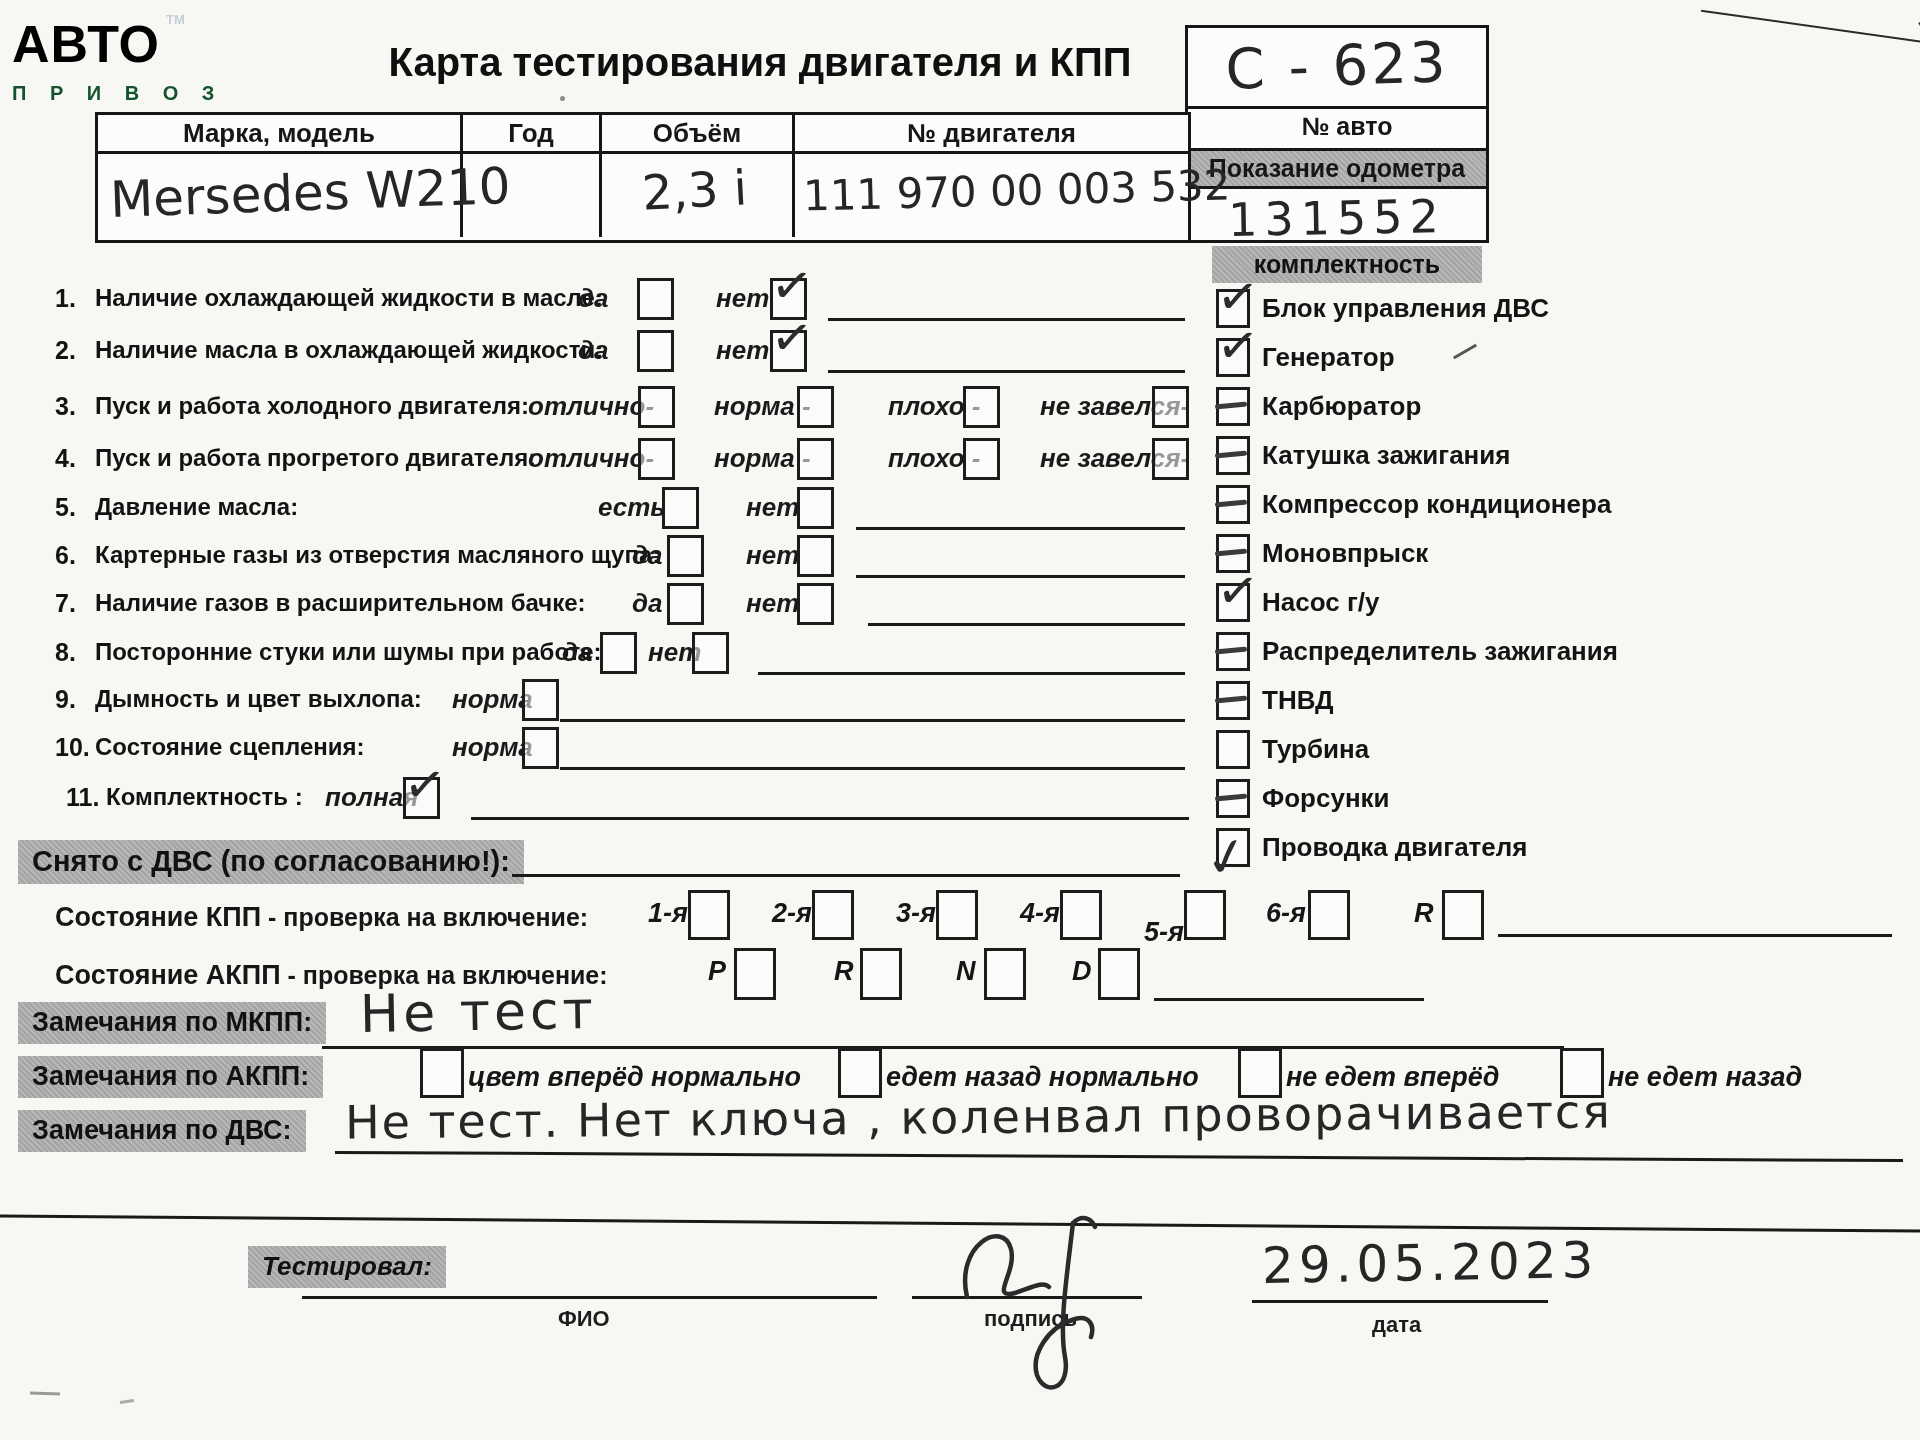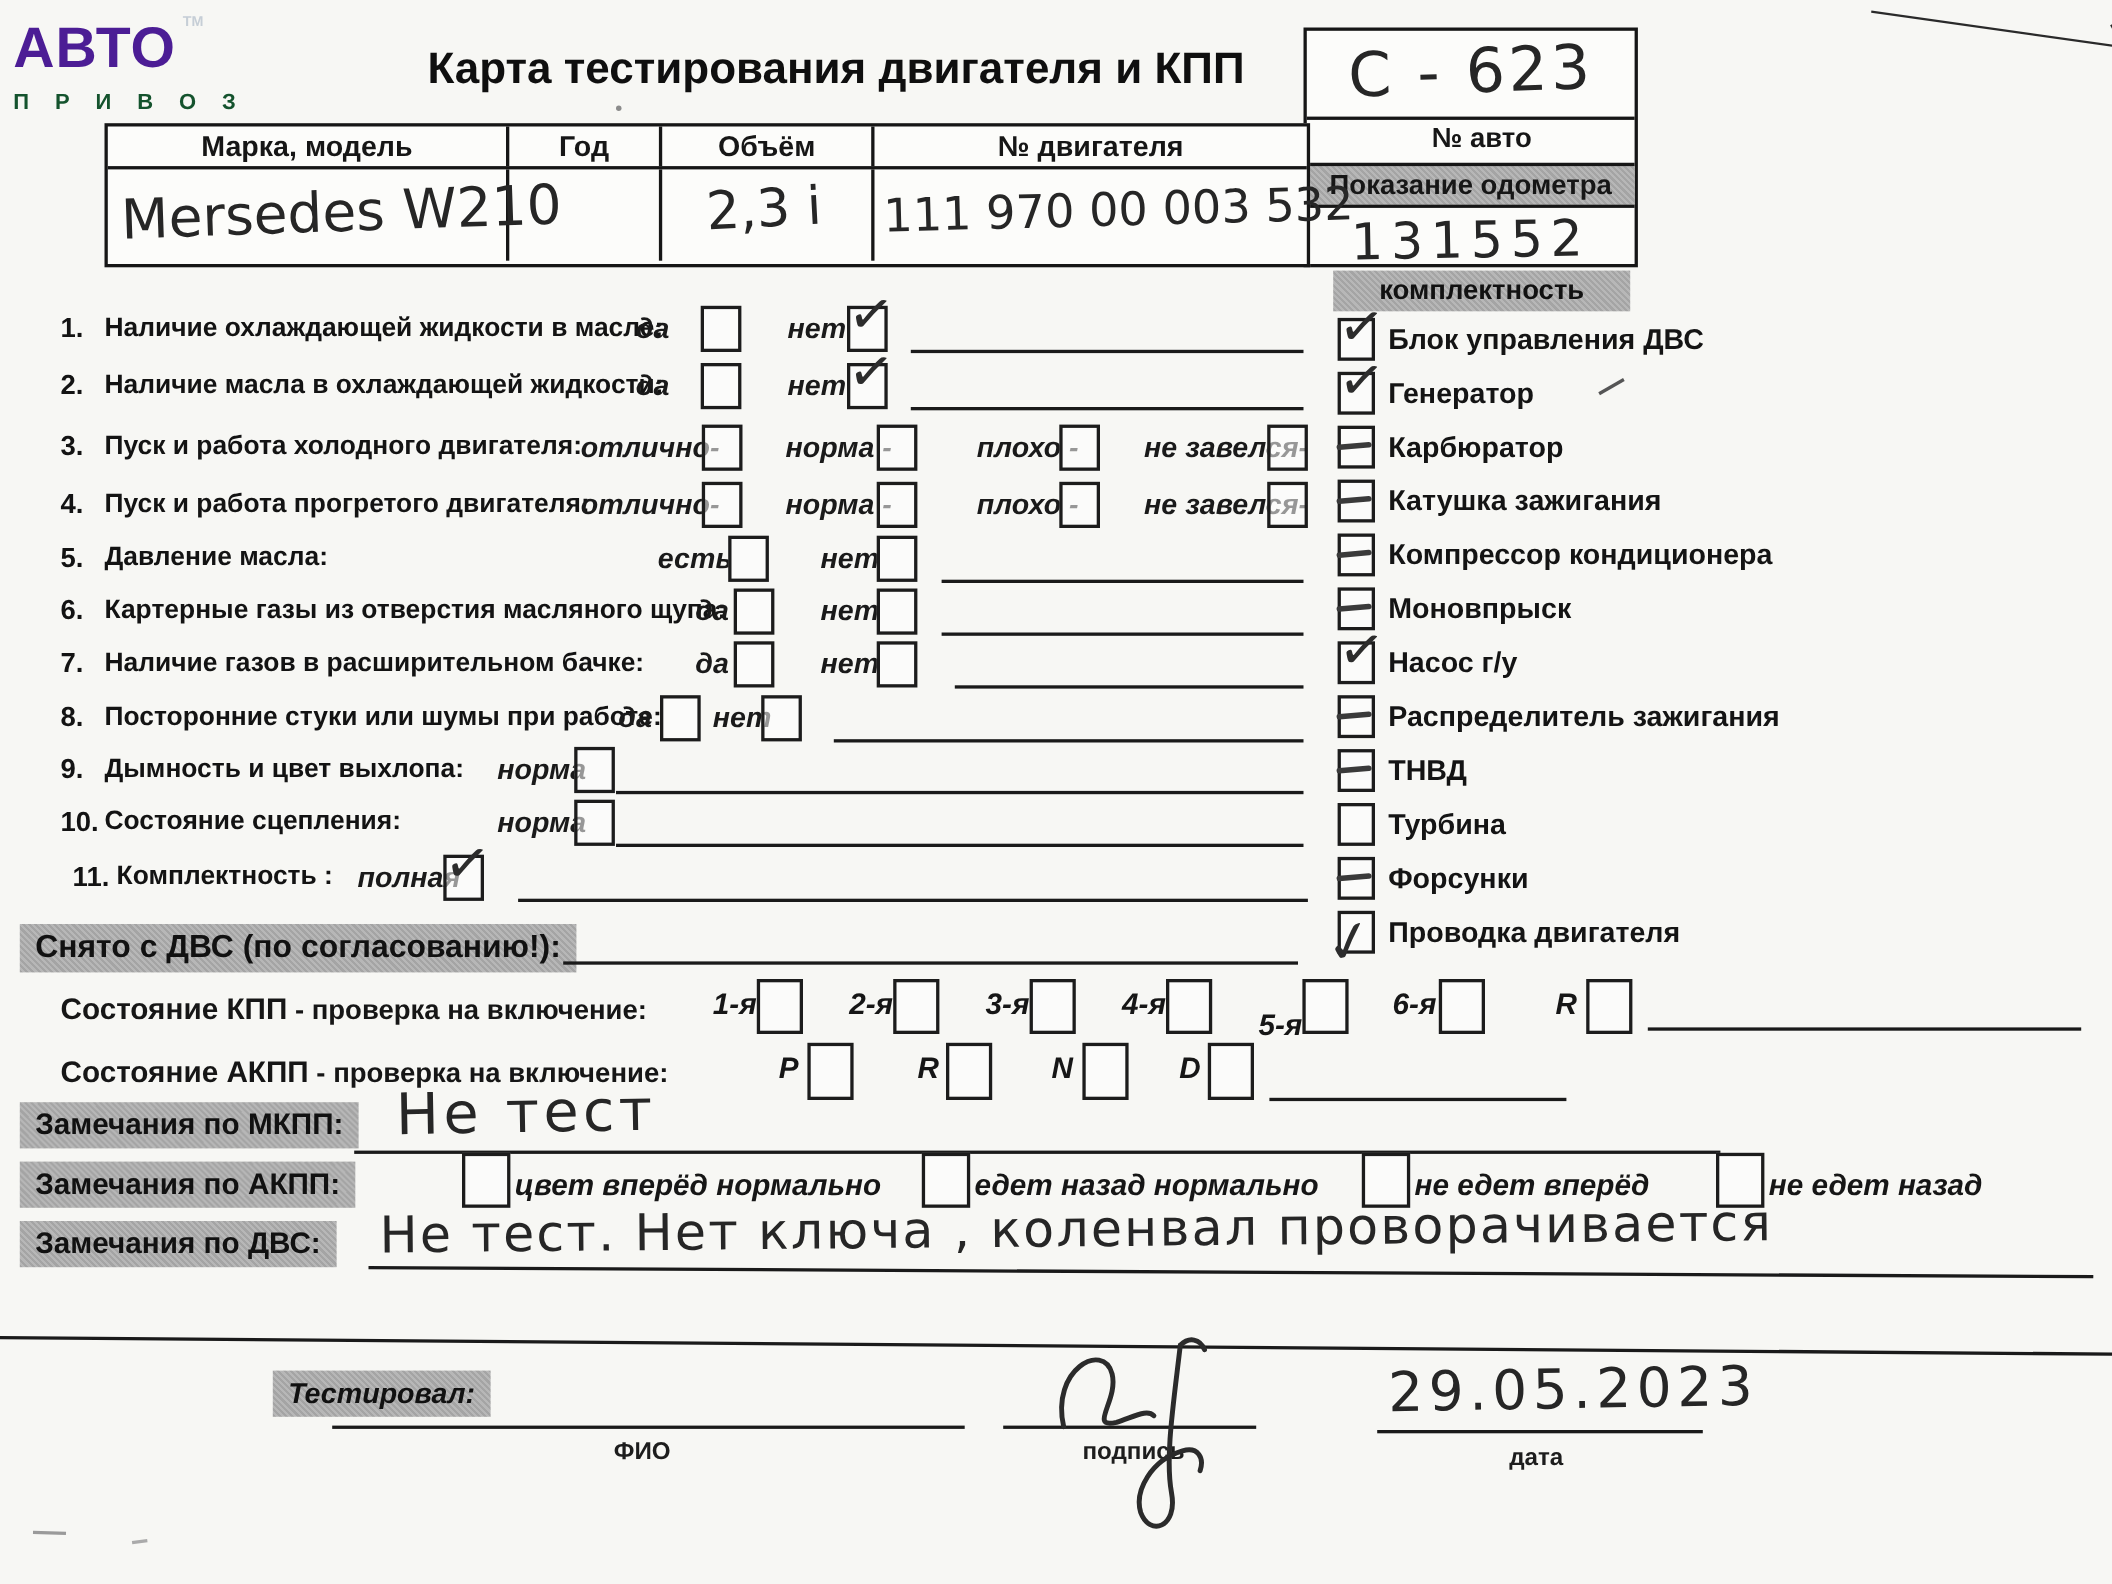--- a/index.html
+++ b/index.html
@@ -29,21 +29,21 @@
   .gear-lbl{position:absolute;font-style:italic;font-weight:bold;font-size:27px;white-space:nowrap;}
   .foot-lbl{position:absolute;font-weight:bold;font-size:22px;color:#1d1d1d;}
   svg{display:block;}
 </style>
 </head>
 <body>
 
 <div id="page">
 
   <div class="abs" style="left:12px;top:14px;">
-    <span style="font-size:52px;font-weight:800;color:#4c1d95;letter-spacing:1px;text-align:right;">АВТО</span><span style="font-size:13px;font-weight:bold;color:#c6ced6;vertical-align:top;position:relative;top:-2px;left:6px;">ТМ</span>
+    <span style="font-size:52px;font-weight:800;color:#000000;letter-spacing:1px;text-align:right;">АВТО</span><span style="font-size:13px;font-weight:bold;color:#c6ced6;vertical-align:top;position:relative;top:-2px;left:6px;">ТМ</span>
     <div style="font-size:20px;font-weight:bold;color:#14532d;letter-spacing:9px;margin-top:8px;">П Р И В О З</div>
   </div>
 
   <div class="abs" style="left:320px;top:40px;width:880px;text-align:center;font-size:40px;font-weight:800;color:#0f0f0f;">Карта тестирования двигателя  и КПП</div>
 
   <div class="abs" style="left:1185px;top:25px;width:298px;height:212px;border:3px solid #161616;background:#fcfcfa;">
     <div style="height:78px;position:relative;">
       <div class="hand" style="position:absolute;left:0;top:10px;width:100%;text-align:center;font-size:56px;transform:rotate(-2deg);letter-spacing:3px;">C - 623</div>
     </div>
     <div style="height:36px;border-top:3px solid #161616;text-align:center;font-weight:bold;font-size:25px;padding-top:3px;padding-left:20px;">№ авто</div>

